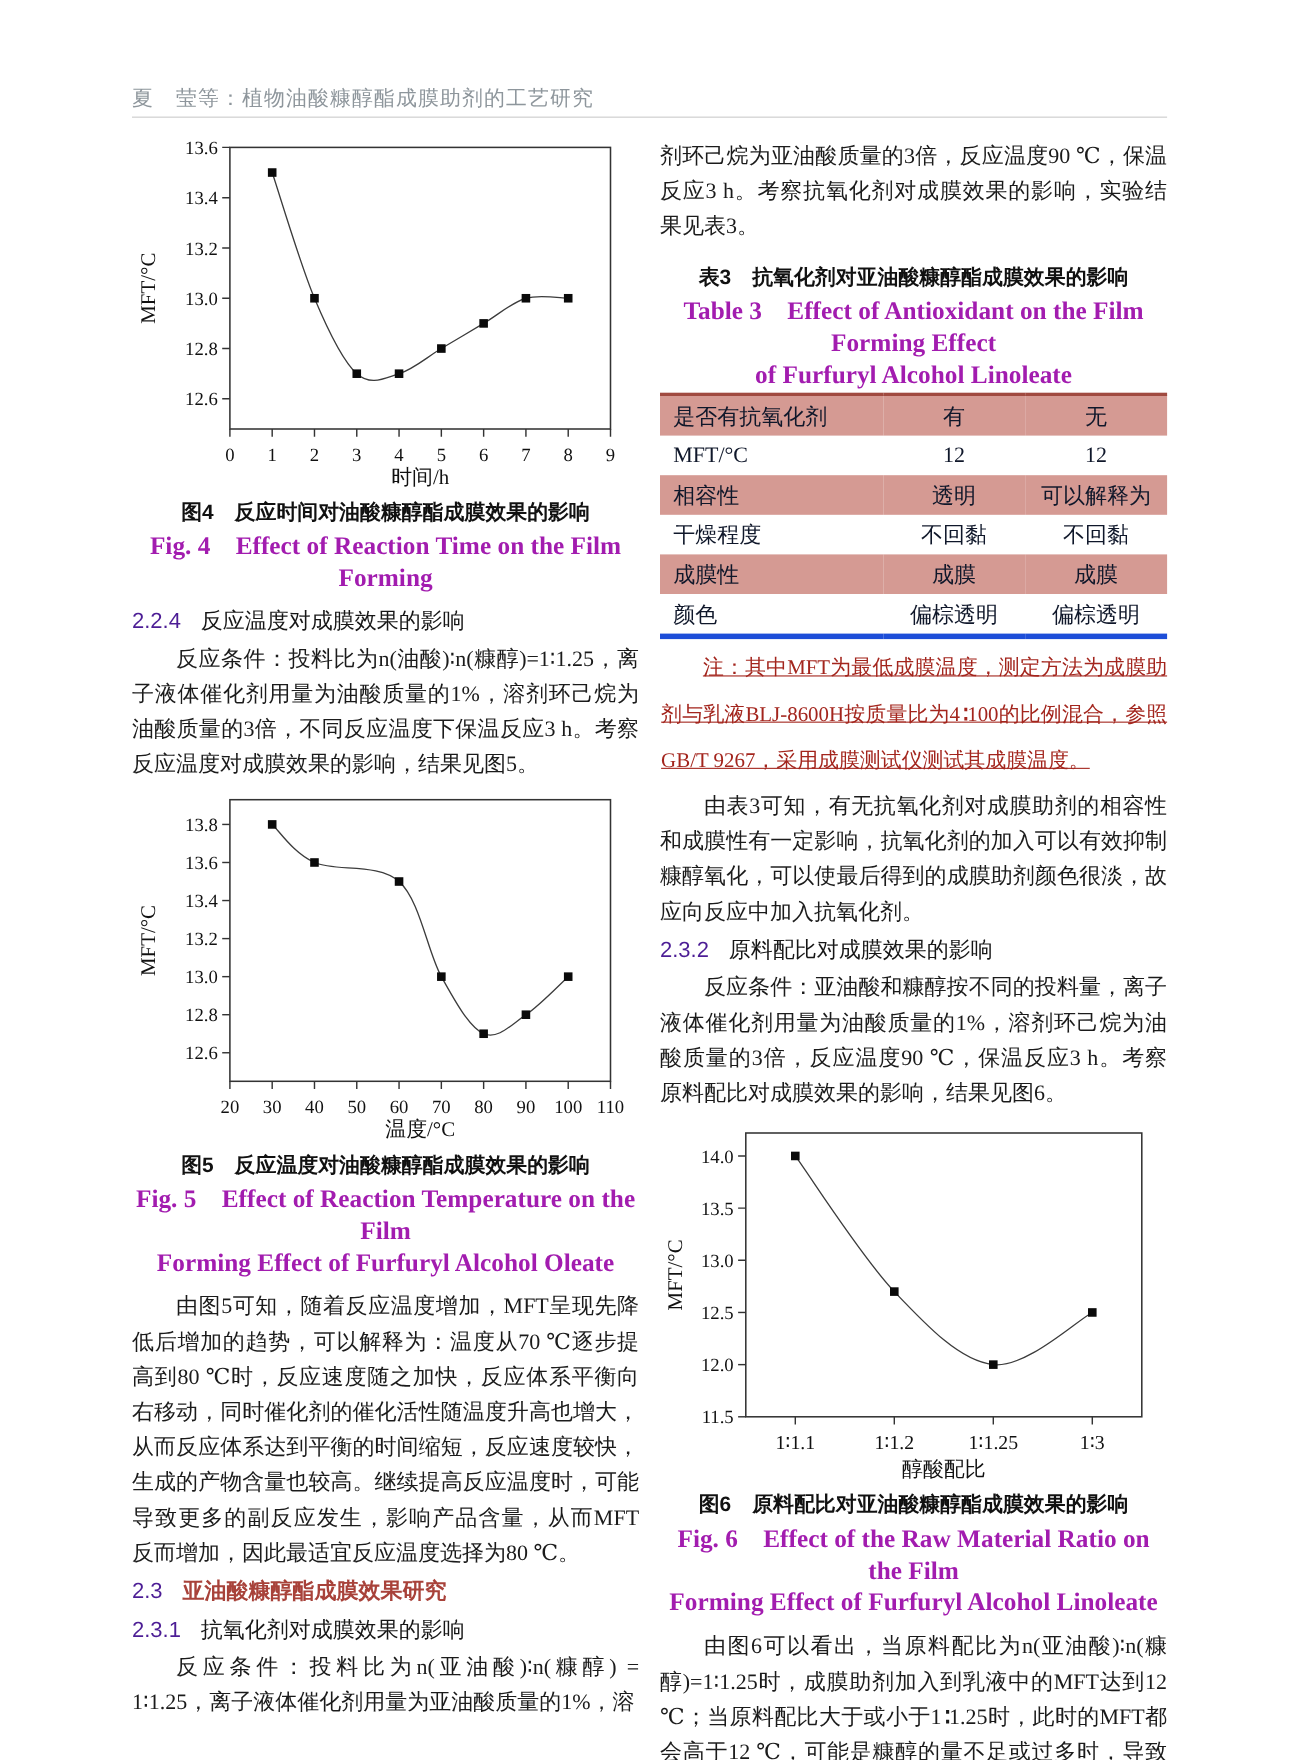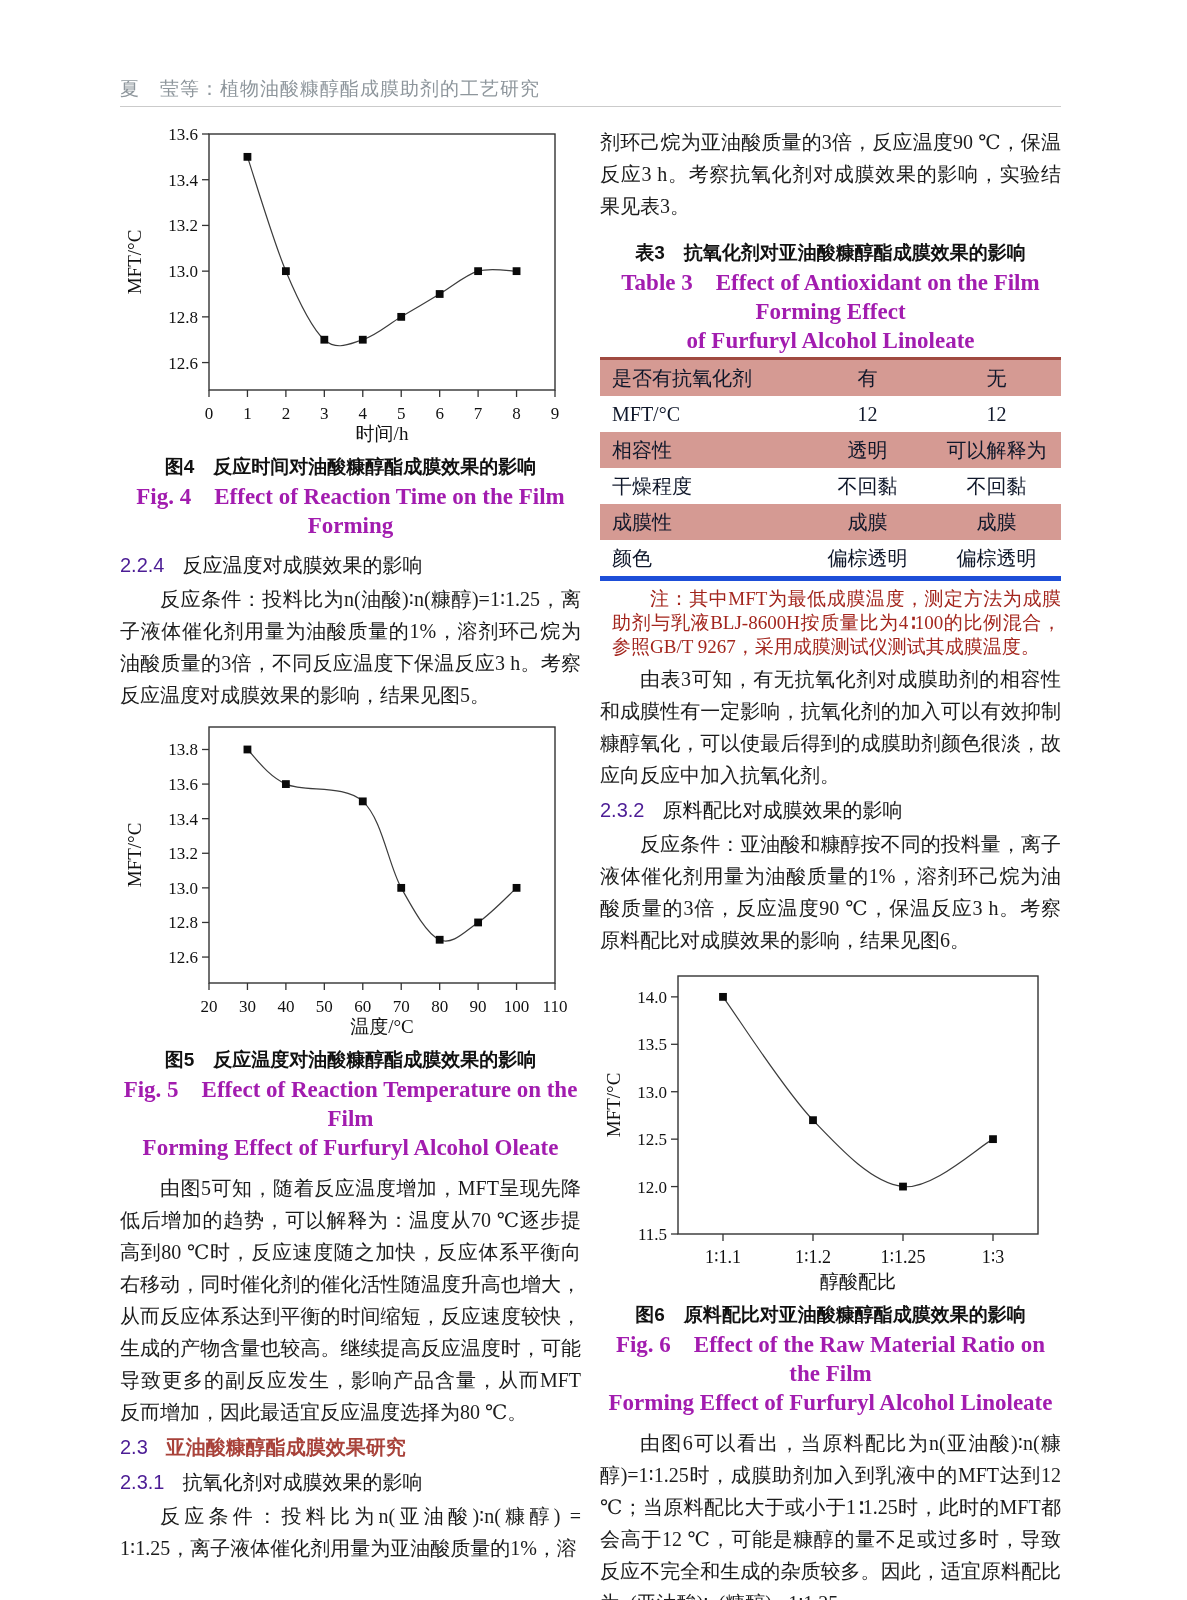--- a/index.html
+++ b/index.html
@@ -45,22 +45,22 @@
     width:100%; border-collapse:collapse; margin-top:2px;
     border-top:3px solid #a04a40; border-bottom:5px solid #1d4ed8;
     font-size:20px; color:#0f172a;
   }
   table.t3 td { height:36px; padding:0 4px; }
   table.t3 td.c { text-align:center; width:28%; }
   table.t3 td.l { text-align:left; padding-left:12px; }
   table.t3 tr.shaded { background:#d59a93; }
 
   .note {
-    font-size:19px; line-height:24px; color:#a3251d; text-align:justify;
-    text-indent:2em; margin:6px 0 4px 12px;
+    font-size:19px; line-height:42px; color:#a3251d; text-align:justify;
+    text-indent:2em; margin:6px 0 4px 1px;text-decoration:underline;
   }
 
   .footer { position:absolute; top:1483px; right:126px; display:flex; align-items:center; }
   .footer-left { text-align:right; margin-right:9px; }
   .footer-cn {
     font-family:"Liberation Sans","DejaVu Sans",sans-serif; font-weight:700;
     font-size:22px; color:#3d5872; letter-spacing:2px; line-height:24px;
   }
   .footer-en { font-size:11.5px; color:#3d5872; line-height:16px; }
   .footer-bar { width:3px; height:46px; background:#3d5872; margin-right:9px; }

